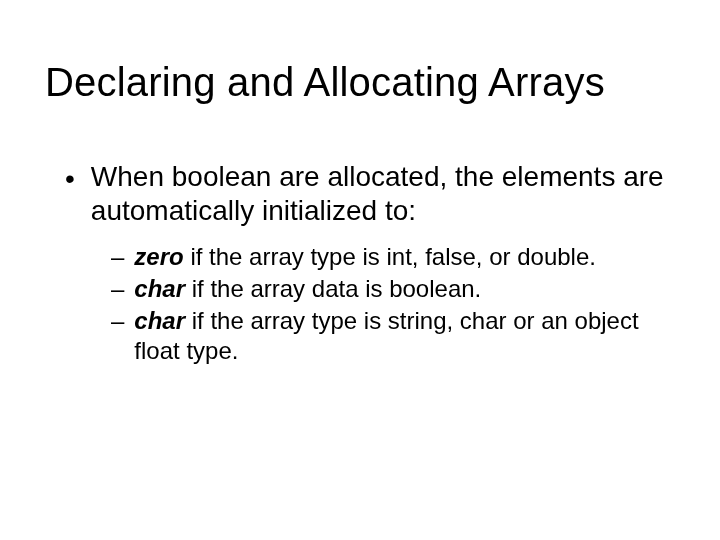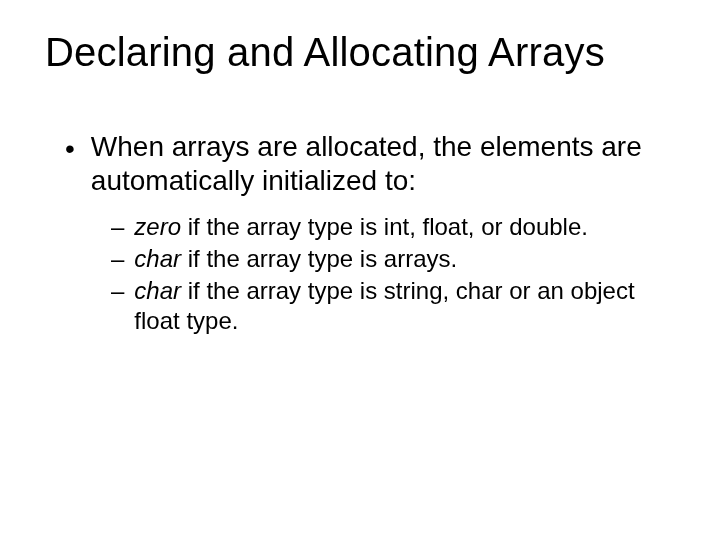--- a/index.html
+++ b/index.html
@@ -8,21 +8,21 @@
     width: 720px;
     height: 540px;
     background: #ffffff;
     font-family: Arial, Helvetica, sans-serif;
     color: #000000;
   }
   .slide {
     width: 720px;
     height: 540px;
     box-sizing: border-box;
-    padding: 30px 45px 0 45px;
+    padding: 60px 45px 0 45px;
   }
   .title {
     font-size: 40px;
     font-weight: 400;
     margin: 0 0 55px 0;
     letter-spacing: 0.2px;
   }
   .level1 {
     display: flex;
     font-size: 28px;
@@ -50,43 +50,44 @@
   .level2 .dash {
     flex: 0 0 auto;
     margin-right: 10px;
   }
   .level2 .text {
     flex: 1 1 auto;
     max-width: 520px;
   }
   .ital {
     font-style: italic;
+    font-weight: bold;
   }
 </style>
 </head>
 <body>
 
 <div class="slide">
   <h1 class="title">Declaring and Allocating Arrays</h1>
 
   <div class="level1">
     <span class="bullet">•</span>
-    <span class="text">When arrays are allocated, the elements are automatically initialized to:</span>
+    <span class="text">When boolean are allocated, the elements are automatically initialized to:</span>
   </div>
 
   <div class="sublist">
 
     <div class="level2">
       <span class="dash">–</span>
-      <span class="text"><span class="ital">zero</span><span> if the array type is int, float, or double.</span></span>
+      <span class="text"><span class="ital">zero</span><span> if the array type is int, false, or double.</span></span>
     </div>
 
     <div class="level2">
       <span class="dash">–</span>
-      <span class="text"><span class="ital">char</span><span> if the array type is arrays.</span></span>
+      <span class="text"><span class="ital">char</span><span> if the array data is boolean.</span></span>
     </div>
 
     <div class="level2">
       <span class="dash">–</span>
       <span class="text"><span class="ital">char</span><span> if the array type is string, char or an object float type.</span></span>
     </div>
 
   </div>
 </div>
 

